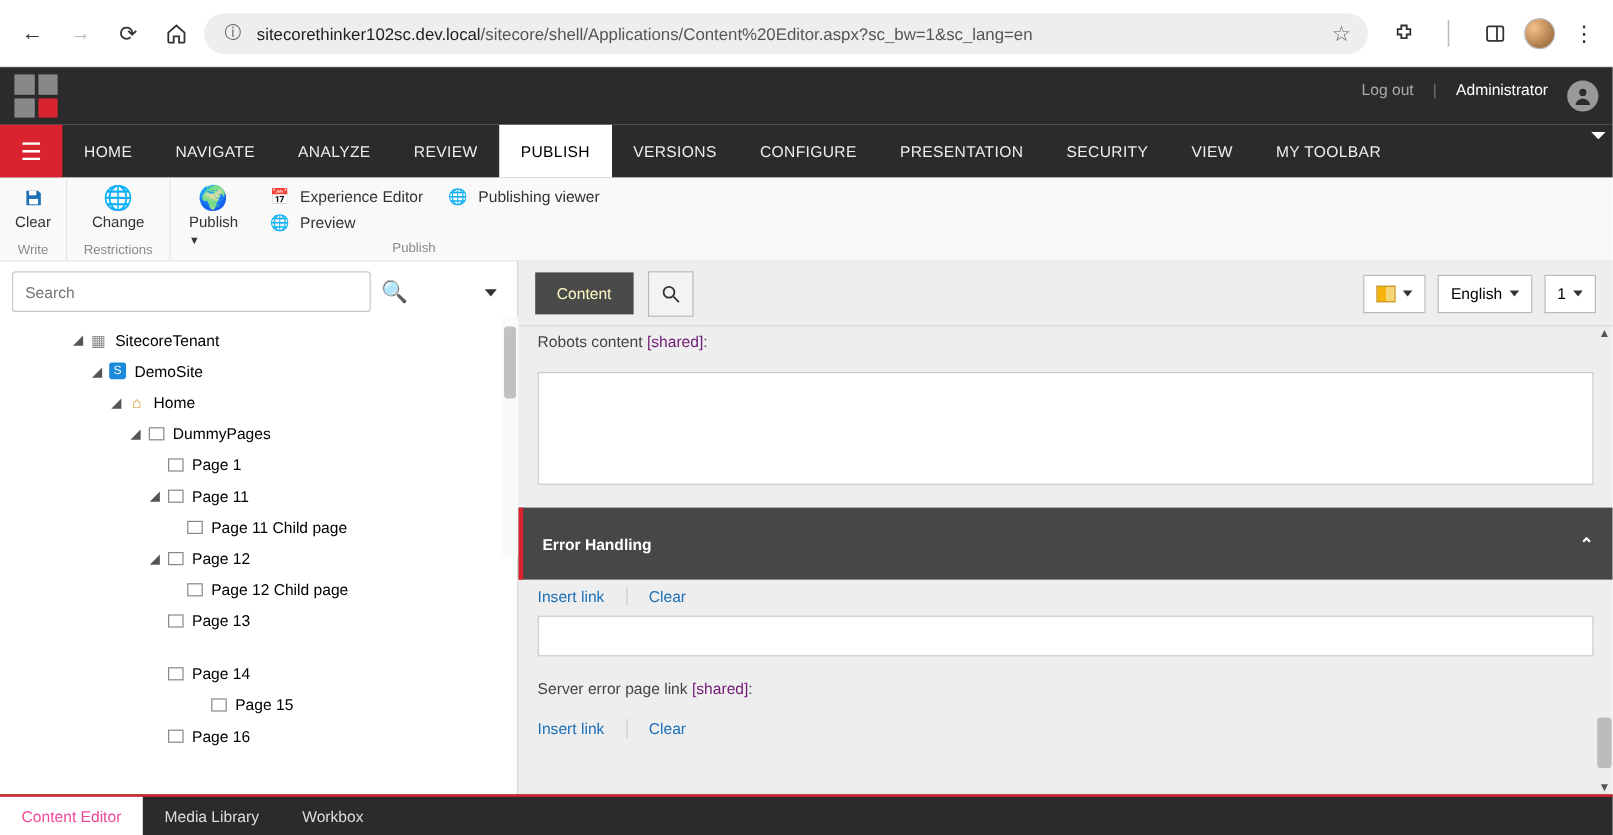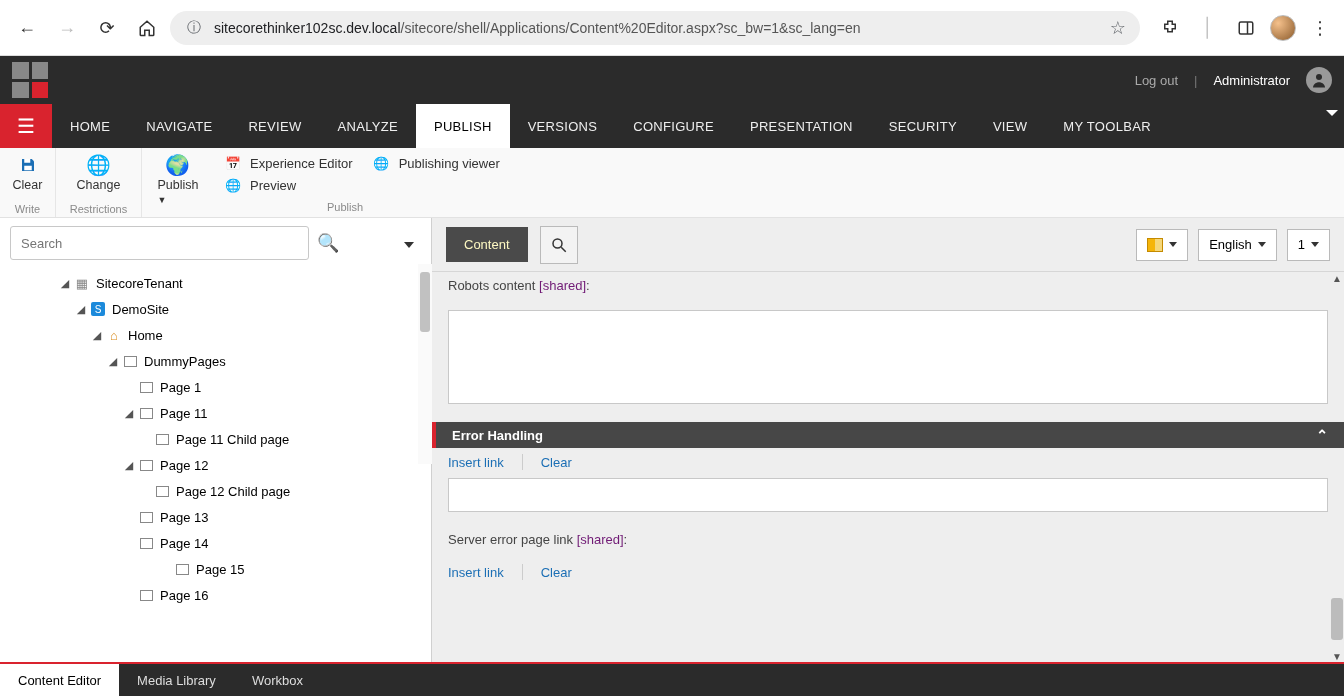--- a/index.html
+++ b/index.html
@@ -15,21 +15,21 @@
 .addr .star { margin-left:auto; color:#5f6368; font-size:18px;}
 .chrome-right { display:flex; align-items:center; gap:10px; padding-left:10px;}
 .chrome-right .ic { width:28px; height:28px; display:flex; align-items:center; justify-content:center; color:#333; font-size:18px;}
 .avatar-circle { width:26px; height:26px; border-radius:50%; background:radial-gradient(circle at 30% 30%, #f5c18c, #8a5a2b); border:1px solid #bbb;}
 
 
 .sc-top { height:48px; background:#2b2b2b; color:#fff; display:flex; align-items:center; justify-content:space-between; padding:0 12px;}
 .sc-logo { width:36px; height:36px; display:grid; grid-template-columns:1fr 1fr; grid-template-rows:1fr 1fr; gap:3px;}
 .sc-logo div { background:#888; }
 .sc-logo div:nth-child(4){ background:#d9232e;}
-.sc-top-right { display:flex; align-items:center; gap:16px; font-size:13px;}
+.sc-top-right { display:flex; align-items:flex-start; gap:16px; font-size:13px;}
 .sc-top-right .sep { color:#777;}
 .sc-top-right .user-ic { width:26px; height:26px; border-radius:50%; background:#999; display:flex; align-items:center; justify-content:center;}
 .sc-top-right .user-ic svg { width:18px; height:18px; fill:#2b2b2b;}
 
 
 .menu-strip { height:44px; background:#2b2b2b; display:flex; align-items:stretch; position:relative;}
 .hamburger { width:52px; background:#d9232e; color:#fff; display:flex; align-items:center; justify-content:center; font-size:20px;}
 .menu-item { padding:0 18px; display:flex; align-items:center; color:#eee; font-size:13px; cursor:pointer; letter-spacing:.3px;}
 .menu-item.active { background:#fff; color:#000;}
 .menu-drop { position:absolute; right:6px; top:0; bottom:0; display:flex; align-items:flex-start; padding-top:6px;}
@@ -73,38 +73,38 @@
 .dd-btn { height:32px; border:1px solid #bababa; background:#fff; padding:0 10px; font-size:13px; display:flex; align-items:center; gap:6px; cursor:pointer;}
 .dd-btn .tri { width:0;height:0;border-left:4px solid transparent;border-right:4px solid transparent;border-top:5px solid #333;}
 .book-ic { width:16px; height:14px; background:linear-gradient(90deg,#f5b50a 50%,#f5d77a 50%); border:1px solid #c48a00;}
 
 .form-scroll { flex:1; overflow:auto; padding:0;}
 .field-row { padding:4px 16px 10px 16px;}
 .field-label { font-size:13px; color:#444;}
 .field-label .shared { color:#701a75;}
 .big-textarea { width:calc(100% - 32px); margin:6px 16px 14px 16px; height:94px; border:1px solid #c8c8c8; background:#fff; resize:none;}
 
-.section-header { height:26px; background:#474747; color:#fff; display:flex; align-items:center; padding:0 16px; font-size:13px; font-weight:bold; position:relative; border-left:4px solid #d9232e;}
+.section-header { height:60px; background:#474747; color:#fff; display:flex; align-items:center; padding:0 16px; font-size:13px; font-weight:bold; position:relative; border-left:4px solid #d9232e;}
 .section-header .chev { margin-left:auto; font-size:14px;}
 
 .link-actions { display:flex; gap:18px; padding:6px 16px 4px 16px; font-size:13px; align-items:center;}
 .link-actions a { color:#1c6fb5; text-decoration:none; cursor:pointer;}
 .link-actions .vsep { width:1px; height:16px; background:#ccc;}
 .link-input { width:calc(100% - 32px); margin:4px 16px 14px 16px; height:34px; border:1px solid #c8c8c8; background:#fff;}
 
 .content-scrollbar { position:absolute; right:0; top:272px; width:16px; bottom:34px;}
 .content-scrollbar .thumb { position:absolute; top:326px; left:3px; width:12px; height:42px; background:#bcbcbc; border-radius:3px;}
 .content-scrollbar .arr { position:absolute; left:3px; width:12px; height:12px; display:flex; align-items:center; justify-content:center; font-size:10px; color:#555;}
 .content-scrollbar .arr.up { top:0;}
 .content-scrollbar .arr.dn { bottom:0;}
 
 
 .bottom-tabs { position:absolute; left:0; right:0; bottom:0; height:34px; background:#2b2b2b; display:flex; align-items:stretch; border-top:2px solid #d9232e;}
 .bt { padding:0 18px; display:flex; align-items:center; font-size:13px; color:#ddd; cursor:pointer;}
-.bt.active { background:#fff; color:#000000;}
+.bt.active { background:#fff; color:#ec4899;}
 
 svg.icon { width:18px; height:18px; }
 </style>
 </head>
 <body>
 
 <div class="browser-bar">
   <div class="bb-btn">←</div>
   <div class="bb-btn" style="color:#bbb">→</div>
   <div class="bb-btn">⟳</div>
@@ -156,22 +156,22 @@
         </svg>
     </span>
   </div>
 </div>
 
 <div class="menu-strip">
   <div class="hamburger">☰</div>
   <div id="menu-items" style="display: flex;">
       <div class="menu-item">HOME</div>
       <div class="menu-item">NAVIGATE</div>
+      <div class="menu-item">ANALYZE</div>
       <div class="menu-item">REVIEW</div>
-      <div class="menu-item">ANALYZE</div>
       <div class="menu-item active">PUBLISH</div>
       <div class="menu-item">VERSIONS</div>
       <div class="menu-item">CONFIGURE</div>
       <div class="menu-item">PRESENTATION</div>
       <div class="menu-item">SECURITY</div>
       <div class="menu-item">VIEW</div>
       <div class="menu-item">MY TOOLBAR</div>
     </div>
   <div class="menu-drop">
       <div class="tri"></div>
@@ -292,21 +292,21 @@
           </span>
           <span>Page 12 Child page</span>
         </div>
         <div class="node" style="padding-left: 122px; text-align: right;">
           <span class="exp">&nbsp;</span>
           <span class="ic">
             <span class="ic-folder"></span>
           </span>
           <span>Page 13</span>
         </div>
-        <div class="node" style="padding-left: 122px;">
+        <div class="node" style="padding-left: 122px; margin-top: 18px;">
           <span class="exp">&nbsp;</span>
           <span class="ic">
             <span class="ic-folder"></span>
           </span>
           <span>Page 14</span>
         </div>
         <div class="node" style="padding-left: 122px; margin-left: 36px;">
           <span class="exp">&nbsp;</span>
           <span class="ic">
             <span class="ic-folder"></span>

